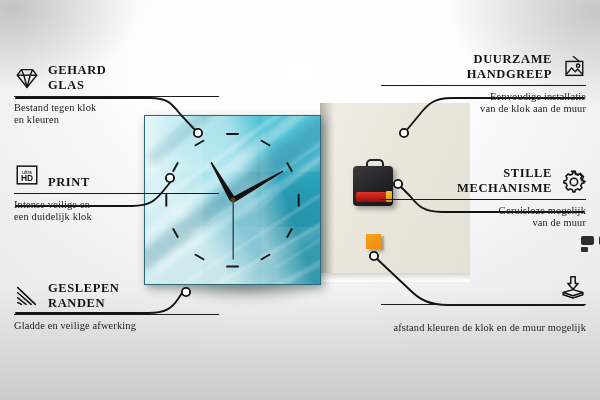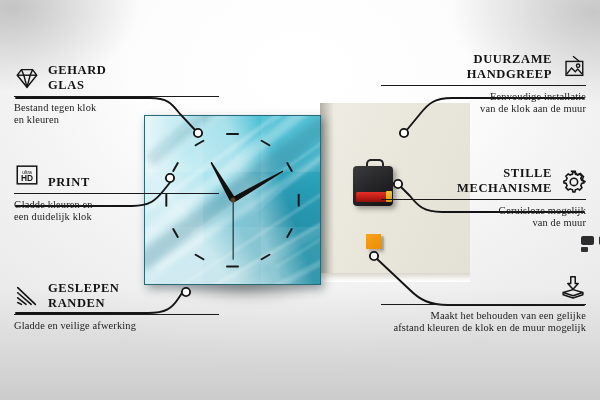--- a/index.html
+++ b/index.html
@@ -256,21 +256,21 @@
           <text x="14" y="12.4" font-family="Liberation Sans, sans-serif" font-size="5.4" text-anchor="middle" fill="#141414">ultra</text>
           <text x="14" y="20.6" font-family="Liberation Sans, sans-serif" font-size="9" font-weight="bold" text-anchor="middle" fill="#141414">HD</text>
         </svg>
       </span>
       <span class="ttl">
         <br><span>PRINT</span>
       </span>
     </div>
     <div class="rule"></div>
     <div class="desc">
-      <span>Gladde kleuren en</span><br><span>een duidelijk klok</span>
+      <span>Intense veilige en</span><br><span>een duidelijk klok</span>
     </div>
   </div>
 
   <div class="feat left" id="f-randen">
     <div class="head">
       <span class="ico">
         <svg viewBox="0 0 28 28">
             <g stroke="#141414" stroke-width="1.7" stroke-linecap="round">
           <path d="M4 5 L23 23"></path>
               <path d="M4 10.5 L18.5 23"></path>
@@ -339,17 +339,17 @@
             <g fill="none" stroke="#141414" stroke-width="1.6" stroke-linejoin="round">
           <path d="M11.6 3 h4.8 v7.2 h3.2 L14 16.4 L8.4 10.2 h3.2 Z"></path>
           <path d="M14 16.8 L24.6 20 L14 23.4 L3.4 20 Z"></path>
           <path d="M3.4 20 v2.4 L14 25.8 L24.6 22.4 V20"></path>
         </g>
           </svg>
       </span>
     </div>
     <div class="rule"></div>
     <div class="desc">
-      <span>Maakt het behouden van een gelijke</span><br><span>afstand kleuren de klok en de muur mogelijk</span>
+      <br><span>afstand kleuren de klok en de muur mogelijk</span>
     </div>
   </div>
 
 </div>
 
 </body></html>

